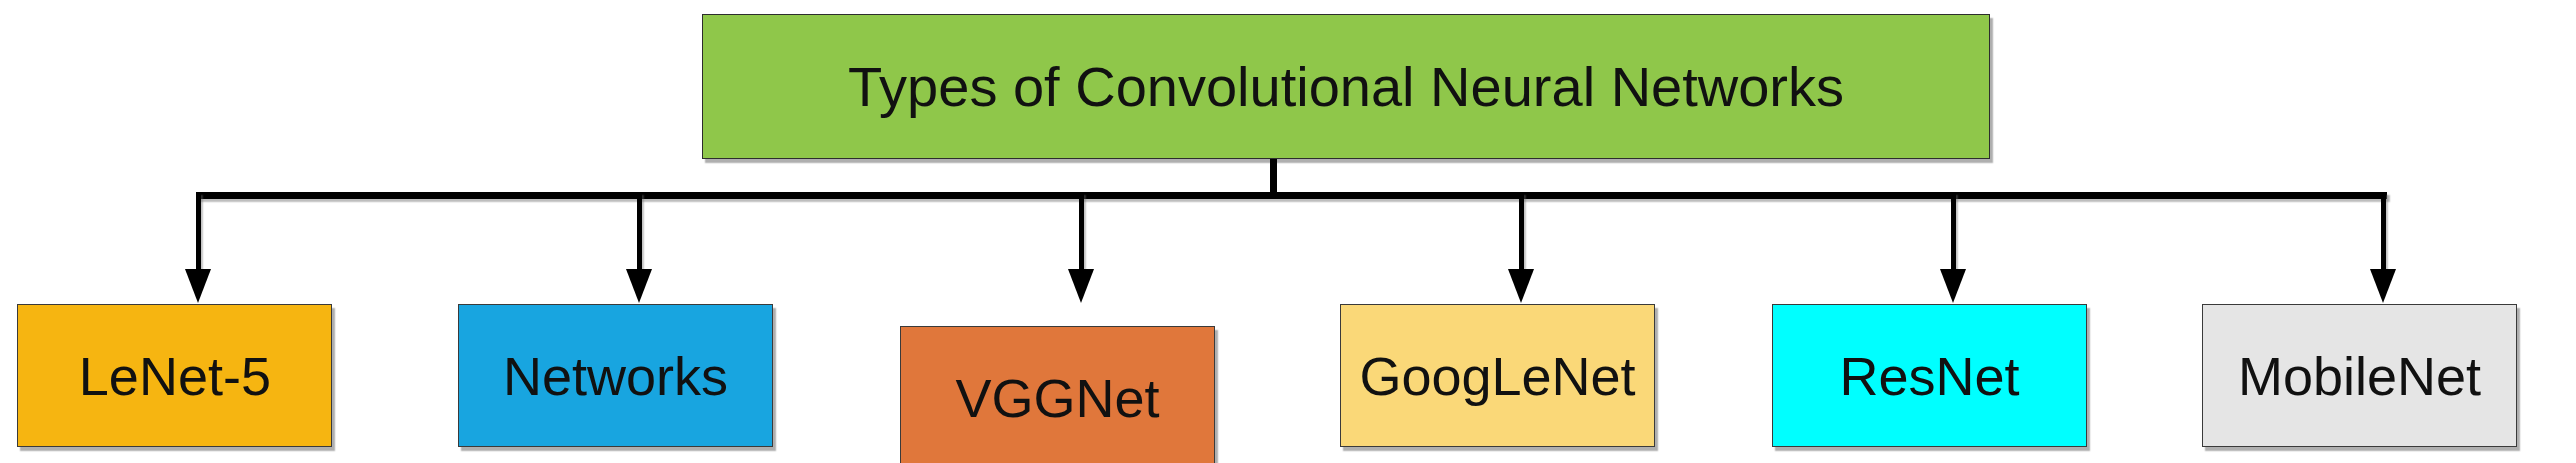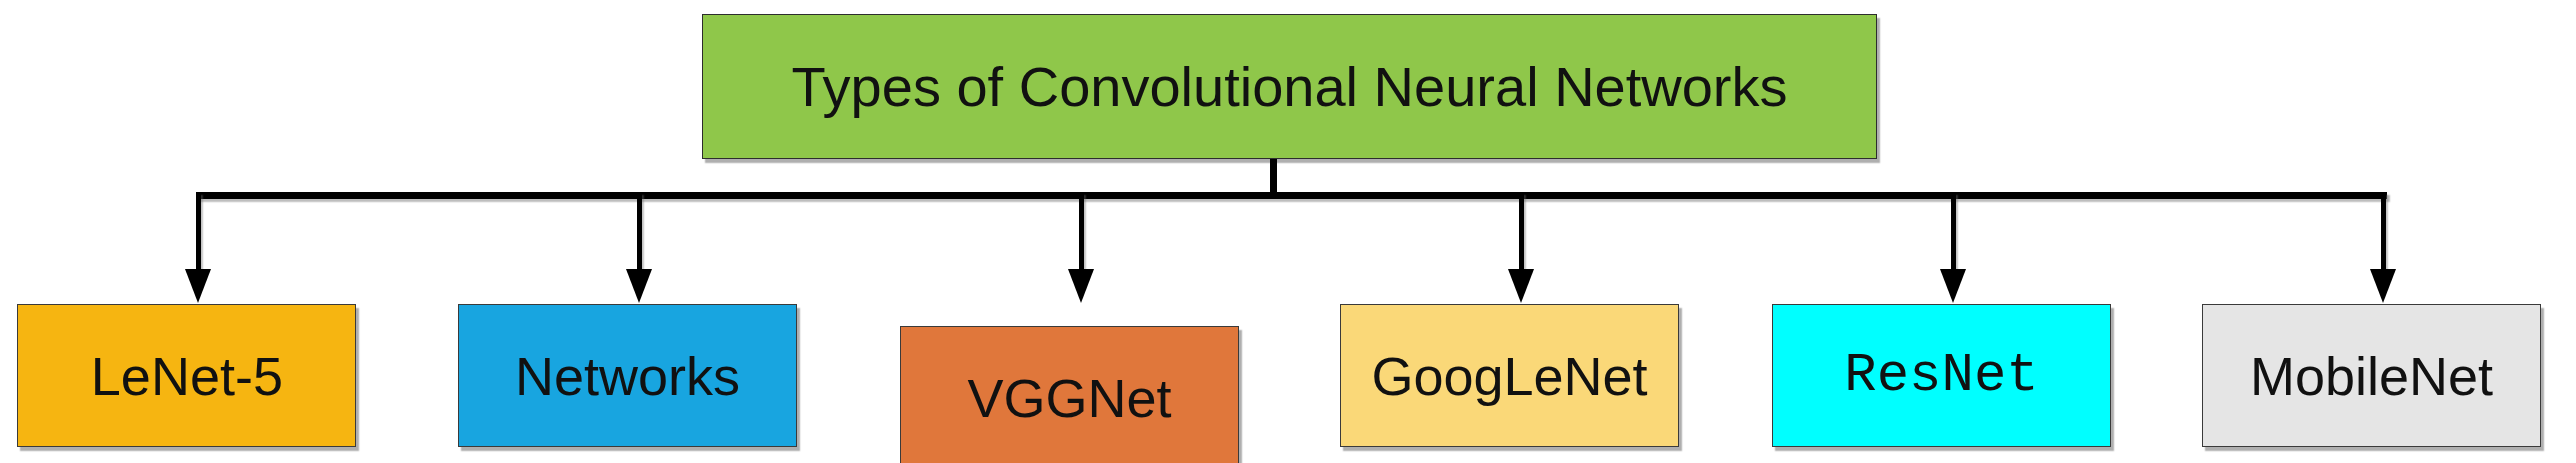--- a/index.html
+++ b/index.html
@@ -27,38 +27,38 @@
     border: 1.9px solid #3a3a3a;
     color: #111111;
     box-shadow: 3.2px 3.9px 1.3px rgba(110,110,110,0.55);
     text-align: center;
     white-space: nowrap;
   }
 
   .root-node {
     left: 702px;
     top: 14.2px;
-    width: 1175px;
+    width: 1288px;
     height: 145px;
     font-size: 56px;
     border-color: #2d2d2d;
   }
 
   .child-node {
     top: 304px;
-    width: 339px;
+    width: 315px;
     height: 143px;
     font-size: 54px;
   }
 
   .child-0 { left: 17.4px; }
   .child-1 { left: 458px; }
   .child-2 { left: 900px; }
   .child-3 { left: 1340px; justify-content: center; }
-  .child-4 { left: 1772px; font-family: Liberation Mono, monospace; }
+  .child-4 { left: 1772px; }
   .child-5 { left: 2202px; }
 
   
   .stem {
     position: absolute;
     left: 1270px;
     top: 159px;
     width: 6.5px;
     height: 40px;
     background: #000000;

